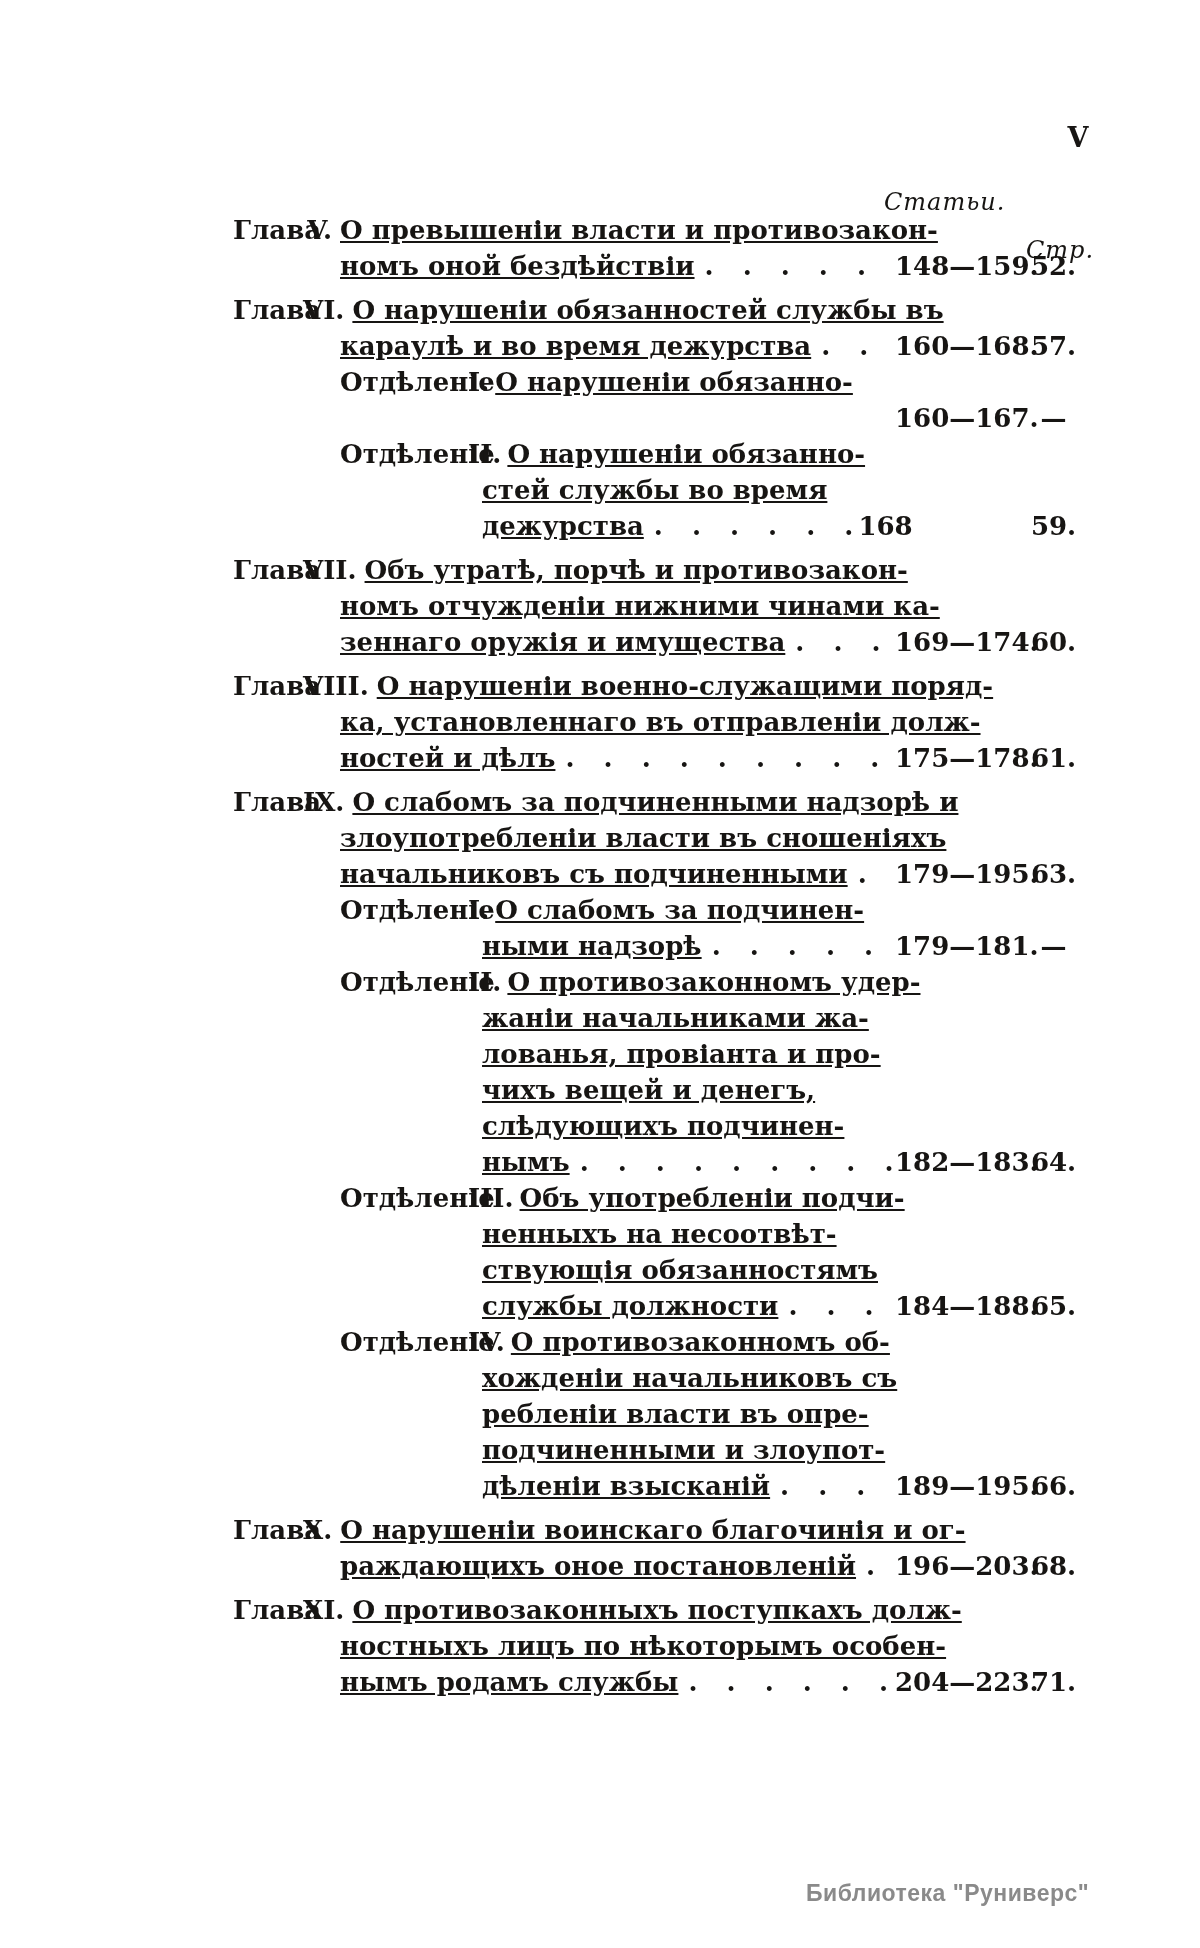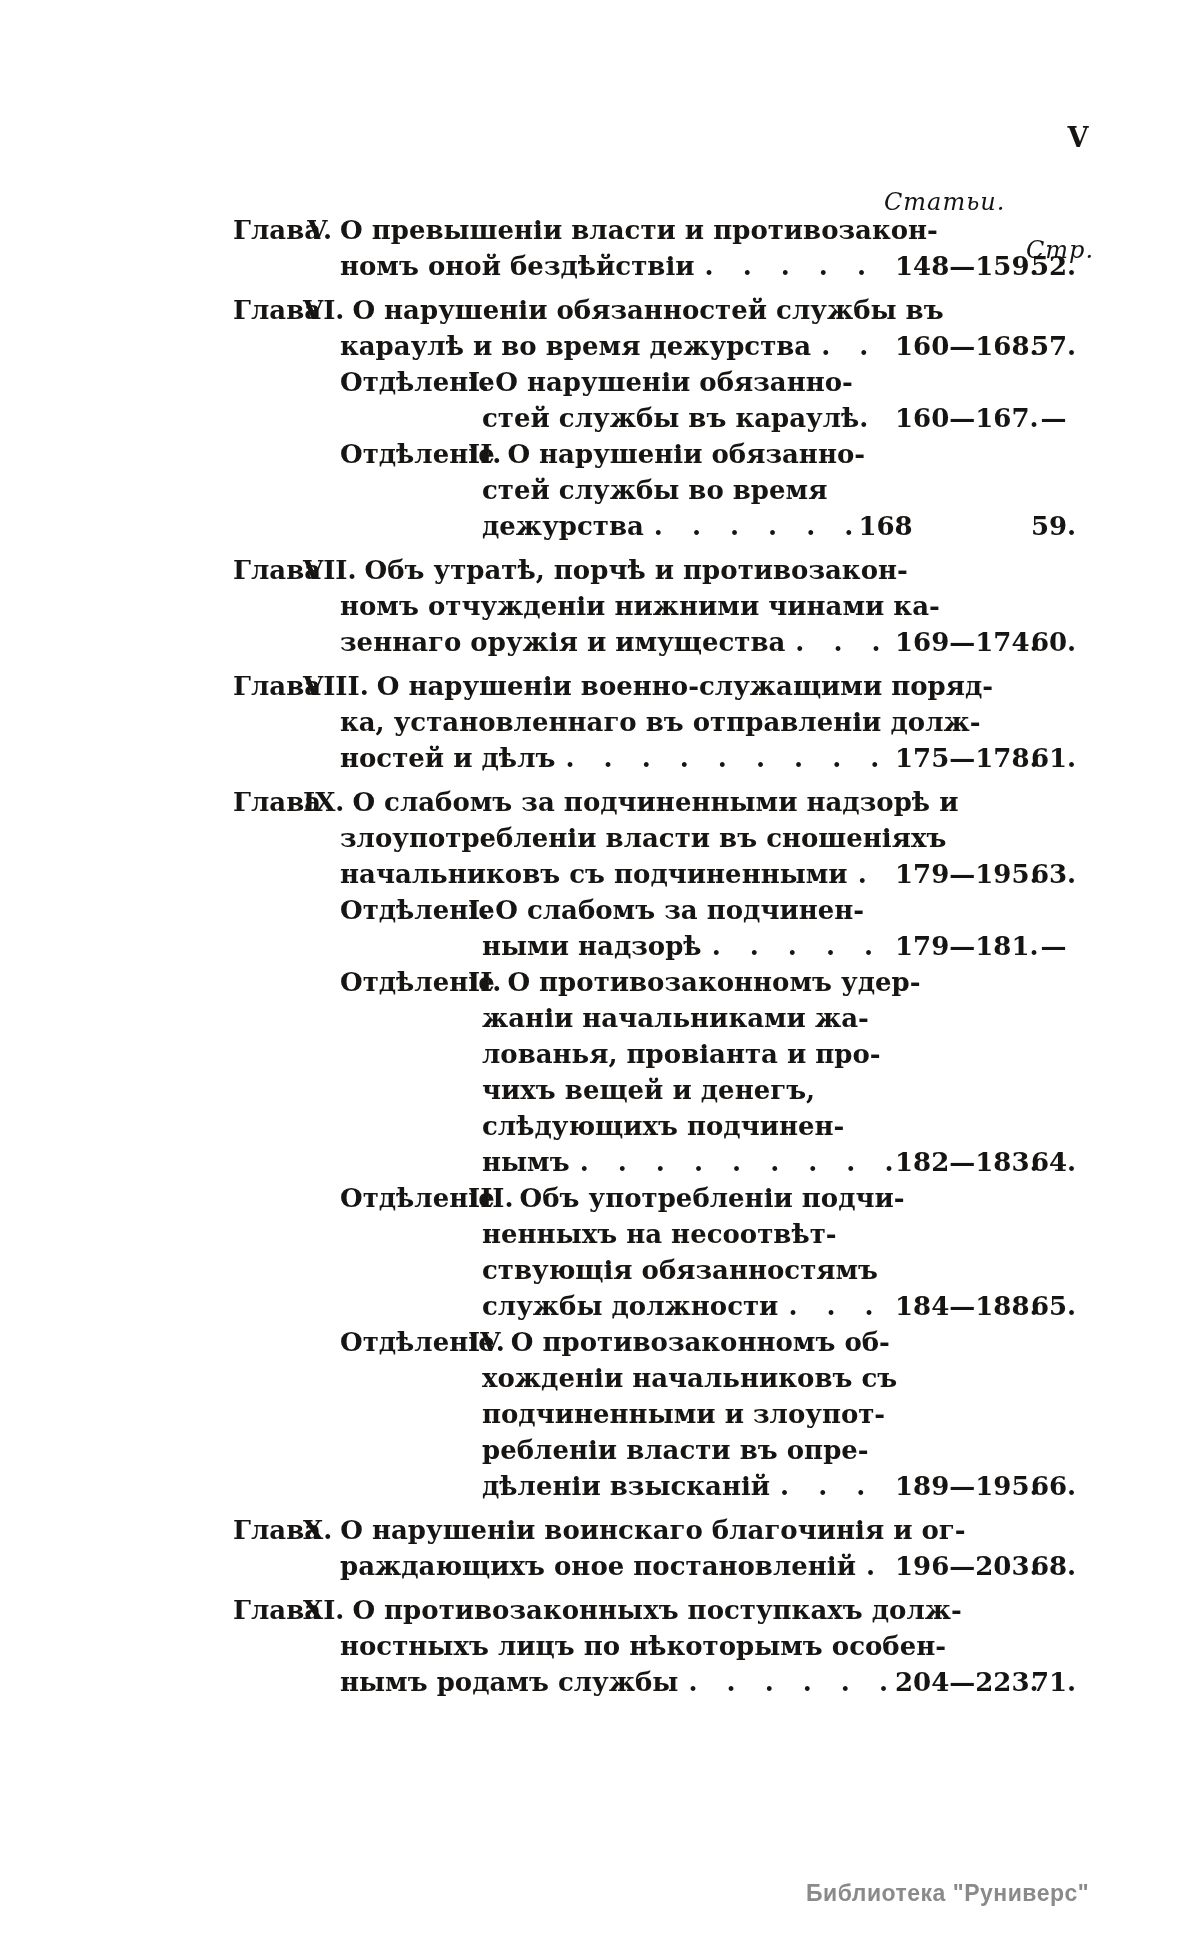--- a/index.html
+++ b/index.html
@@ -39,21 +39,21 @@
   .sp249 { width: 249px; }
 
   .clbl { flex: none; display: flex; min-width: 107px; }
   .clbl .w { flex: none; width: 70px; }
   .clbl .n { flex: 1; text-align: right; padding-right: 8px; }
 
   .slbl { flex: none; display: flex; min-width: 142px; }
   .slbl .w { flex: none; width: 128px; }
   .slbl .n { min-width: 14px; padding-right: 6px; }
 
-  .txt { flex: none; }
+  .txt { flex: none; text-decoration: underline; }
   .dots {
     flex: 0 1 auto; overflow: hidden;
     margin-left: 10px; word-spacing: 18px; letter-spacing: 1px;
   }
   .fill { flex: 1 1 0; min-width: 0; }
   .art { flex: none; width: 122px; text-align: right; }
   .art-inline { flex: none; margin-left: 4px; }
   .pg  { flex: none; width: 73px; text-align: center; }
 
   .watermark {
@@ -104,21 +104,20 @@
       <div class="line">
         <span class="sp sp107"></span>
         <span class="slbl">
           <span class="w">Отдѣленіе</span>
           <span class="n">I.</span>
         </span>
         <span class="txt">О нарушеніи обязанно-</span>
       </div>
       <div class="line">
         <span class="sp sp249"></span>
-        <span class="txt">стей службы въ караулѣ.</span>
         <span class="fill"></span>
         <span class="art">160—167.</span>
         <span class="pg">—</span>
       </div>
       <div class="line">
         <span class="sp sp107"></span>
         <span class="slbl">
           <span class="w">Отдѣленіе</span>
           <span class="n">II.</span>
         </span>
@@ -272,25 +271,25 @@
           <span class="n">IV.</span>
         </span>
         <span class="txt">О противозаконномъ об-</span>
       </div>
       <div class="line">
         <span class="sp sp249"></span>
         <span class="txt">хожденіи начальниковъ съ</span>
       </div>
       <div class="line">
         <span class="sp sp249"></span>
+        <span class="txt">ребленіи власти въ опре-</span>
+      </div>
+      <div class="line">
+        <span class="sp sp249"></span>
         <span class="txt">подчиненными и злоупот-</span>
-      </div>
-      <div class="line">
-        <span class="sp sp249"></span>
-        <span class="txt">ребленіи власти въ опре-</span>
       </div>
       <div class="line">
         <span class="sp sp249"></span>
         <span class="txt">дѣленіи взысканій</span>
         <span class="dots">. . .</span>
         <span class="fill"></span>
         <span class="art">189—195.</span>
         <span class="pg">66.</span>
       </div>
       <div class="line gap">

